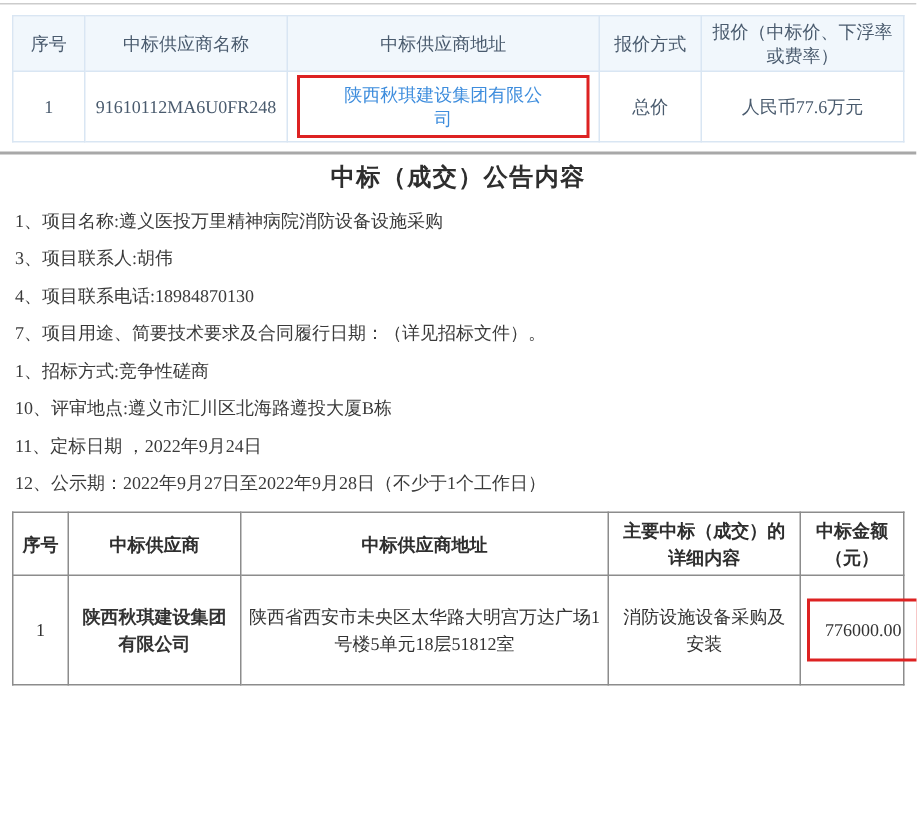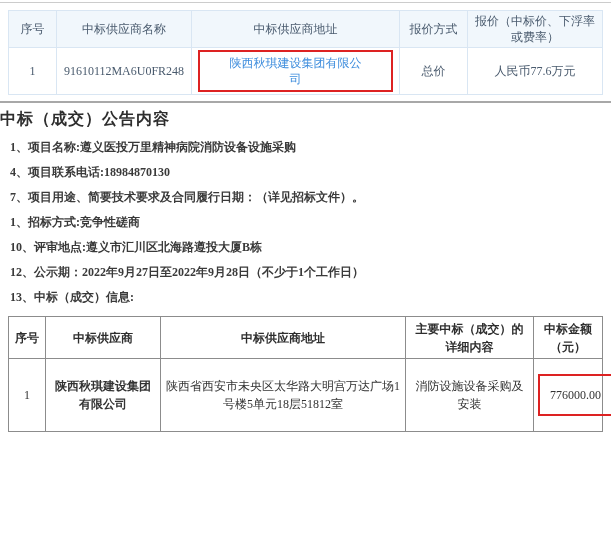--- a/index.html
+++ b/index.html
@@ -19,24 +19,24 @@
   }
   table.top-table th { background: #f1f7fc; height: 36px; }
   table.top-table td { height: 32px; background: #ffffff; }
   .win-link { color: #3e8ddd; text-decoration: none; }
   .red-box-name {
     display: inline-block; border: 2px solid #dd2222; padding: 3px 27px; color: #3e8ddd;
   }
 
   
   .announce-title {
-    text-align: left; font-size: 16px; color: #2e2e2e;
+    text-align: center; font-size: 16px; color: #2e2e2e;
     letter-spacing: 1px; margin: 6px 0 4px 0; line-height: 20px;
   }
-  .item-list { padding: 6px 15px 0 10px; font-weight: bold; }
+  .item-list { padding: 6px 15px 0 10px; }
   .item-list .item { font-size: 12px; color: #3a3a3a; line-height: 16px; margin-bottom: 9px; }
 
   
   .bot-table-wrap { padding: 2px 8px 0 8px; }
   table.bot-table { width: 100%; border-collapse: collapse; table-layout: fixed; }
   table.bot-table th, table.bot-table td {
     border: 1px solid #8c8c8c; font-size: 12px; vertical-align: middle;
     padding: 2px 4px; line-height: 18px; text-align: center;
   }
   table.bot-table th { font-weight: bold; color: #2e2e2e; height: 42px; background: #ffffff; }
@@ -85,26 +85,27 @@
     </tbody>
   </table>
 </div>
 
 <div class="rule-mid" style="margin-top:6px;"></div>
 
 <h1 class="announce-title">中标（成交）公告内容</h1>
 
 <div class="item-list">
   <div class="item">1、项目名称:遵义医投万里精神病院消防设备设施采购</div>
+  <div class="item">3、项目联系人:胡伟</div>
   <div class="item">4、项目联系电话:18984870130</div>
   <div class="item">7、项目用途、简要技术要求及合同履行日期：（详见招标文件）。</div>
   <div class="item">1、招标方式:竞争性磋商</div>
   <div class="item">10、评审地点:遵义市汇川区北海路遵投大厦B栋</div>
+  <div class="item">11、定标日期 ，2022年9月24日</div>
   <div class="item">12、公示期：2022年9月27日至2022年9月28日（不少于1个工作日）</div>
-  <div class="item">13、中标（成交）信息:</div>
 </div>
 
 <div class="bot-table-wrap">
   <table class="bot-table">
     <colgroup>
       <col style="width:37px">
         <col style="width:115px">
         <col style="width:245px">
         <col style="width:128px">
         <col>

